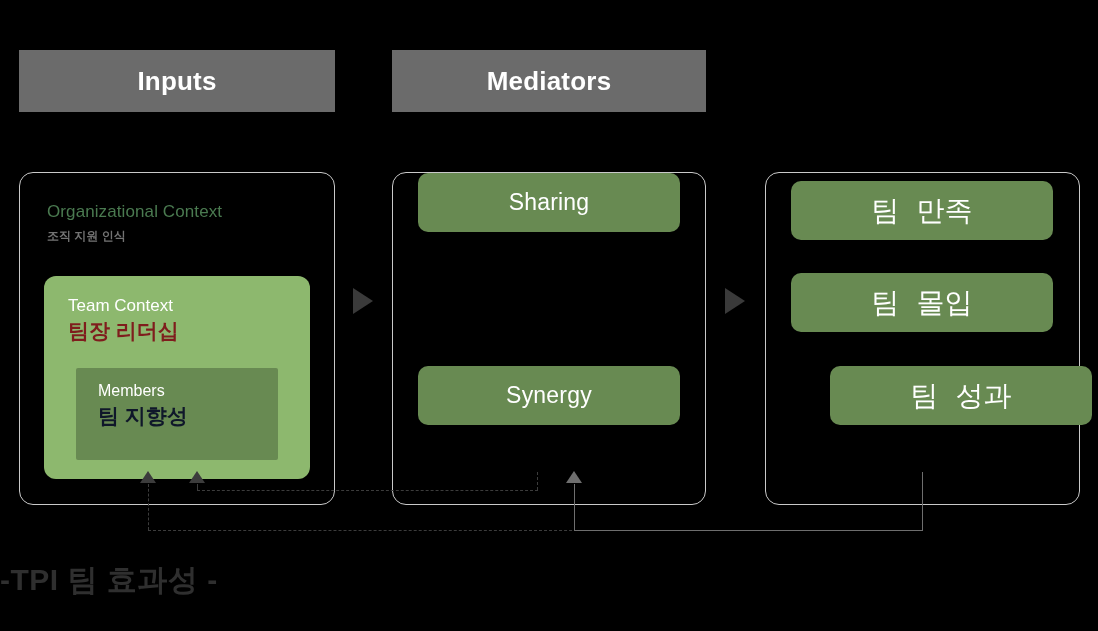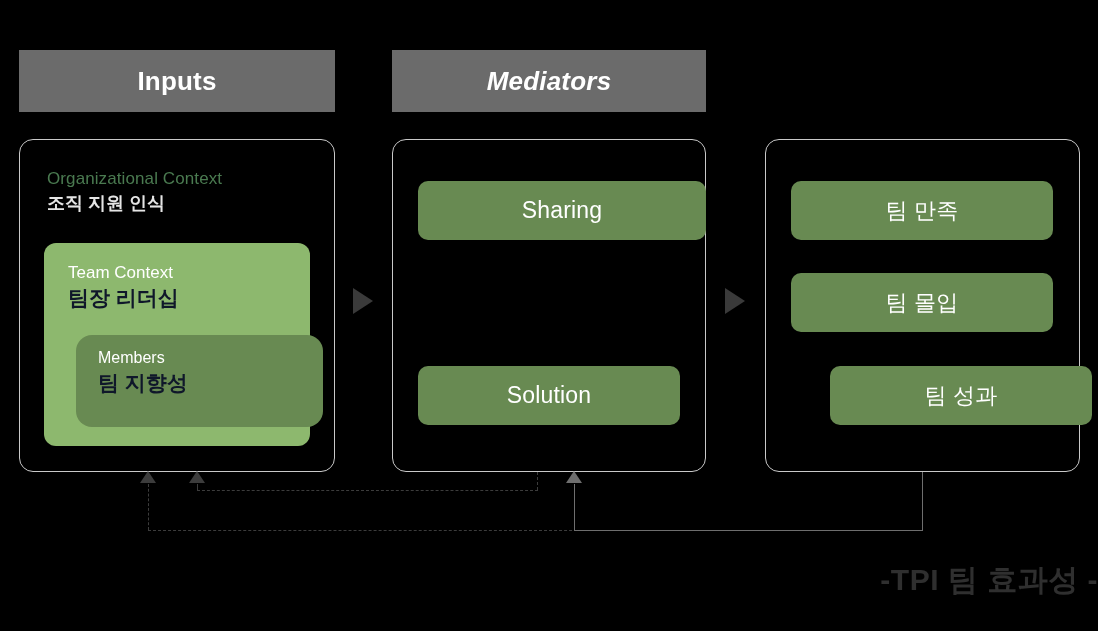--- a/index.html
+++ b/index.html
@@ -30,51 +30,52 @@
     color: #ffffff;
     font-size: 26px;
     font-weight: bold;
     letter-spacing: 0.2px;
     display: flex;
     align-items: center;
     justify-content: center;
     text-align: center;
   }
   #hdr-inputs    { left: 19px;  top: 50px; width: 316px; }
-  #hdr-mediators { left: 392px; top: 50px; width: 314px; font-style: italic; }
+  #hdr-mediators { left: 392px; top: 50px; width: 314px; }
   #hdr-outcomes  { left: 765px; top: 50px; width: 315px; }
 
   
   .panel {
     position: absolute;
     border: 1.5px solid #c9c9c9;
     border-radius: 14px;
     background: #000000;
     box-sizing: border-box;
+    margin-top: 33px;
   }
   #panel-inputs    { left: 19px;  top: 139px; width: 316px; height: 333px; }
   #panel-mediators { left: 392px; top: 139px; width: 314px; height: 333px; }
   #panel-outcomes  { left: 765px; top: 139px; width: 315px; height: 333px; }
 
   
   .org-label {
     position: absolute;
     left: 27px;
     top: 28px;
     color: #4a7a50;
     font-size: 17px;
     line-height: 22px;
     letter-spacing: 0.1px;
   }
   .org-value {
     position: absolute;
     left: 27px;
     top: 50px;
-    color: #e5e5e5;
-    font-size: 18px;
+    color: #737373;
+    font-size: 12px;
     font-weight: bold;
     line-height: 26px;
   }
   .team-box {
     position: absolute;
     left: 24px;
     top: 103px;
     width: 266px;
     height: 203px;
     background: #8db86e;
@@ -85,34 +86,33 @@
     left: 24px;
     top: 19px;
     color: #ffffff;
     font-size: 17px;
     line-height: 22px;
   }
   .team-value {
     position: absolute;
     left: 24px;
     top: 41px;
-    color: #0f172a;
+    color: #7f1d1d;
     font-size: 21px;
     font-weight: bold;
     line-height: 27px;
   }
   .members-box {
     position: absolute;
     left: 32px;
     top: 92px;
     width: 202px;
     height: 92px;
     background: #688a52;
-    border-radius: 16px;
-    padding-left: 45px;
+    border-radius: 2px;
   }
   .members-label {
     position: absolute;
     left: 22px;
     top: 12px;
     color: #ffffff;
     font-size: 16px;
     line-height: 21px;
   }
   .members-value {
@@ -131,22 +131,22 @@
     height: 59px;
     background: #688a52;
     border-radius: 10px;
     color: #ffffff;
     display: flex;
     align-items: center;
     justify-content: center;
     font-size: 23px;
     letter-spacing: 0.2px;
   }
-  .pill.kr { font-size: 22px; }
-  #med-0 { left: 418px; top: 181px; width: 288px; }
+  .pill.kr { font-size: 28px; font-family: Liberation Mono, monospace; }
+  #med-0 { left: 418px; top: 173px; width: 262px; }
   #med-1 { left: 418px; top: 273px; width: 262px; }
   #med-2 { left: 418px; top: 366px; width: 262px; }
   #out-0 { left: 791px; top: 181px; width: 262px; }
   #out-1 { left: 791px; top: 273px; width: 262px; }
   #out-2 { left: 791px; top: 366px; width: 262px; margin-left: 39px; }
 
   
   .tri {
     position: absolute;
     width: 0; height: 0;
@@ -172,21 +172,21 @@
     border-bottom: 12px solid #3c3c3c;
   }
   .arrowhead.solid { border-bottom-color: #6e6e6e; }
 
   
   #caption {
     position: absolute;
     left: 0;
     top: 560px;
     width: 1098px;
-    text-align: right;
+    text-align: left;
     color: #2f2f2f;
     font-size: 30px;
     font-weight: bold;
     letter-spacing: 0.5px;
   }
 </style>
 </head>
 <body>
 
 <div id="stage">
@@ -204,21 +204,21 @@
 
       <div class="members-box">
         <div class="members-label">Members</div>
         <div class="members-value">팀 지향성</div>
       </div>
     </div>
   </div>
 
   <div class="panel" id="panel-mediators"></div>
   <div class="pill" id="med-0">Sharing</div>
-  <div class="pill" id="med-2">Solution</div>
+  <div class="pill" id="med-2">Synergy</div>
 
   <div class="panel" id="panel-outcomes"></div>
   <div class="pill kr" id="out-0">팀 만족</div>
   <div class="pill kr" id="out-1">팀 몰입</div>
   <div class="pill kr" id="out-2">팀 성과</div>
 
   <div class="tri" id="tri-1"></div>
   <div class="tri" id="tri-2"></div>
 
   <div class="ln ln-dash-h" style="left:148px; top:530px; width:775px;"></div>

